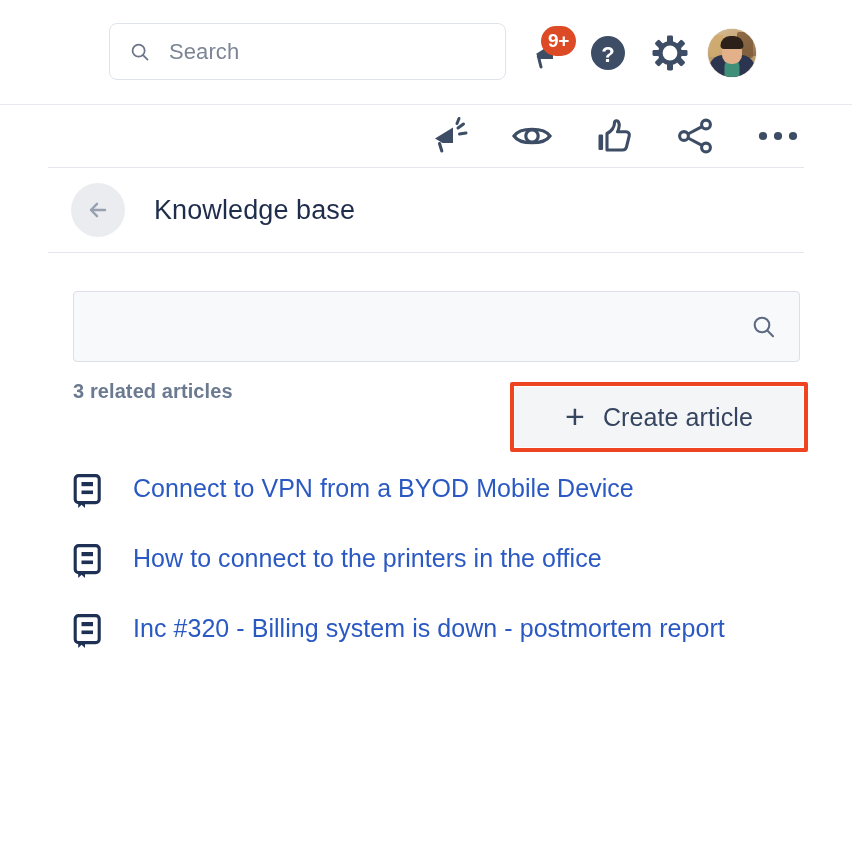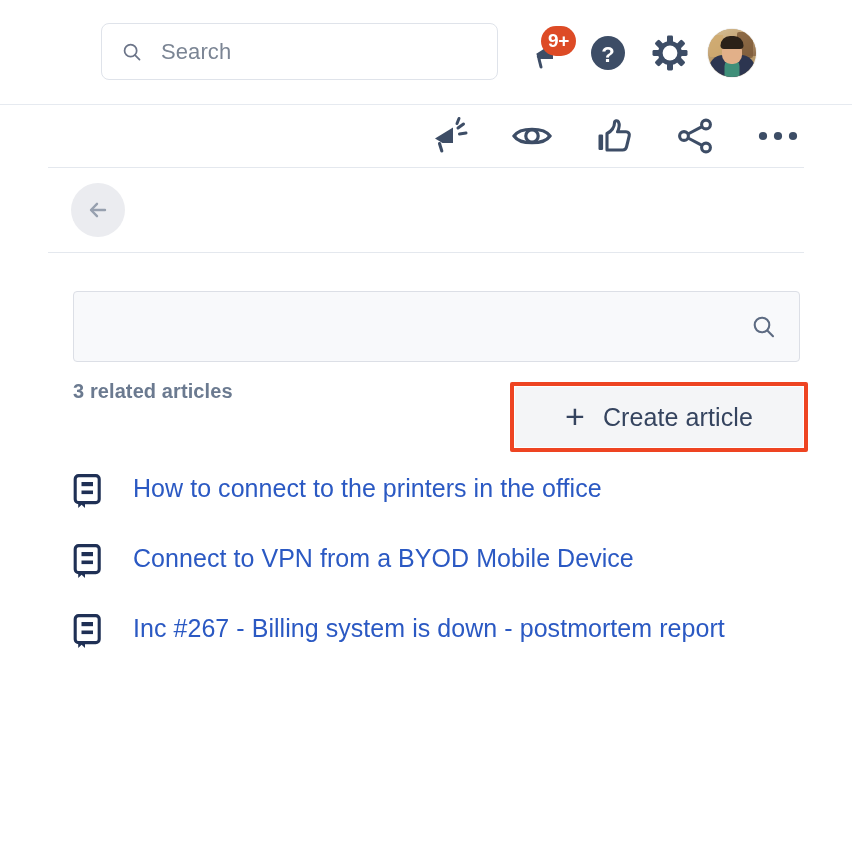--- a/index.html
+++ b/index.html
@@ -19,21 +19,21 @@
   
   .top-header {
     position: relative;
     height: 105px;
     box-sizing: border-box;
     border-bottom: 1px solid #e6eaf0;
     background: #ffffff;
   }
   .global-search {
     position: absolute;
-    left: 101px;
+    left: 109px;
     top: 23px;
     width: 397px;
     height: 57px;
     box-sizing: border-box;
     border: 1px solid #dfe3ea;
     border-radius: 8px;
     background: #ffffff;
     display: flex;
     align-items: center;
     padding-left: 19px;
@@ -401,20 +401,21 @@
 
 <div class="title-wrap">
   <div class="back-btn">
     <svg width="28" height="28" viewBox="0 0 28 28">
       <g fill="none" stroke="#97a0af" stroke-width="2.4" stroke-linecap="round" stroke-linejoin="round">
         <line x1="21" y1="14" x2="7.5" y2="14"></line>
         <polyline points="13,7.8 7,14 13,20.2"></polyline>
       </g>
     </svg>
   </div>
+  <div class="page-title">Knowledge base</div>
 </div>
 
 <div class="content">
 
   <div class="kb-search">
     <svg class="kb-mag" viewBox="0 0 26 26">
       <circle cx="11" cy="11" r="7.3" fill="none" stroke="#5d6b82" stroke-width="2.1"></circle>
       <line x1="16.3" y1="16.4" x2="22" y2="22.2" stroke="#5d6b82" stroke-width="2.1" stroke-linecap="round"></line>
     </svg>
   </div>
@@ -432,37 +433,37 @@
 
   <div class="articles">
 
     <div class="article-row">
       <svg class="art-icon" viewBox="0 0 31 36">
         <rect x="2.2" y="1.6" width="24" height="27" rx="3.4" fill="none" stroke="#1f3055" stroke-width="3.1"></rect>
         <rect x="8.5" y="8" width="11.5" height="4.2" fill="#1f3055"></rect>
         <rect x="8.5" y="16.5" width="11.5" height="3.6" fill="#1f3055"></rect>
         <path d="M5.2 28 L5.2 34 L8.6 30.8 L12 34 L12 28 Z" fill="#1f3055"></path>
       </svg>
-      <span class="art-title">How to connect to the printers in the office</span>
+      <span class="art-title">Connect to VPN from a BYOD Mobile Device</span>
     </div>
 
     <div class="article-row">
       <svg class="art-icon" viewBox="0 0 31 36">
         <rect x="2.2" y="1.6" width="24" height="27" rx="3.4" fill="none" stroke="#1f3055" stroke-width="3.1"></rect>
         <rect x="8.5" y="8" width="11.5" height="4.2" fill="#1f3055"></rect>
         <rect x="8.5" y="16.5" width="11.5" height="3.6" fill="#1f3055"></rect>
         <path d="M5.2 28 L5.2 34 L8.6 30.8 L12 34 L12 28 Z" fill="#1f3055"></path>
       </svg>
-      <span class="art-title">Connect to VPN from a BYOD Mobile Device</span>
+      <span class="art-title">How to connect to the printers in the office</span>
     </div>
 
     <div class="article-row">
       <svg class="art-icon" viewBox="0 0 31 36">
         <rect x="2.2" y="1.6" width="24" height="27" rx="3.4" fill="none" stroke="#1f3055" stroke-width="3.1"></rect>
         <rect x="8.5" y="8" width="11.5" height="4.2" fill="#1f3055"></rect>
         <rect x="8.5" y="16.5" width="11.5" height="3.6" fill="#1f3055"></rect>
         <path d="M5.2 28 L5.2 34 L8.6 30.8 L12 34 L12 28 Z" fill="#1f3055"></path>
       </svg>
-      <span class="art-title">Inc #267 - Billing system is down - postmortem report</span>
+      <span class="art-title">Inc #320 - Billing system is down - postmortem report</span>
     </div>
 
   </div>
 </div>
 
 </body></html>

